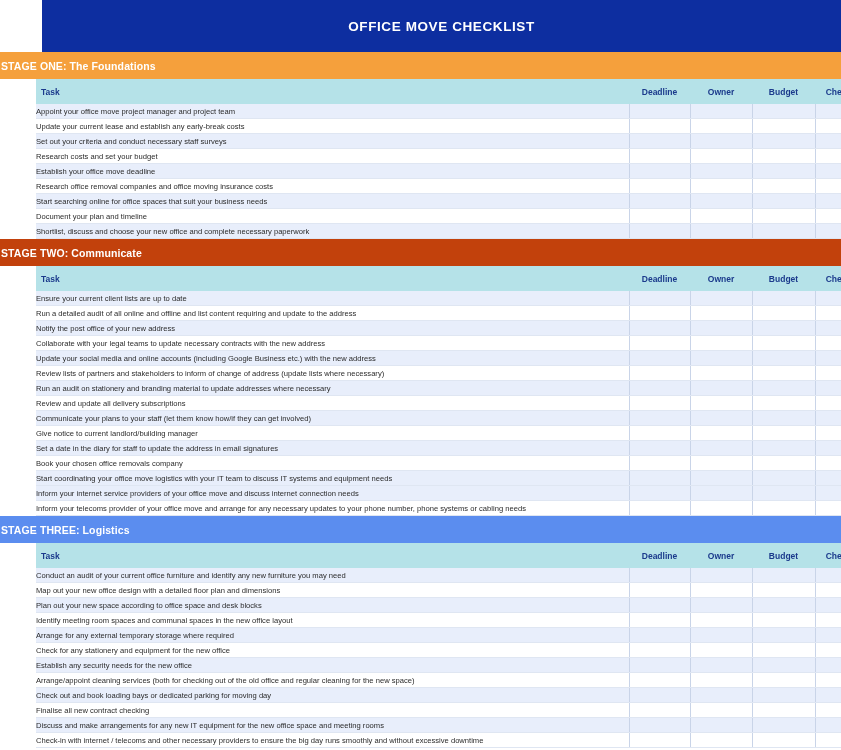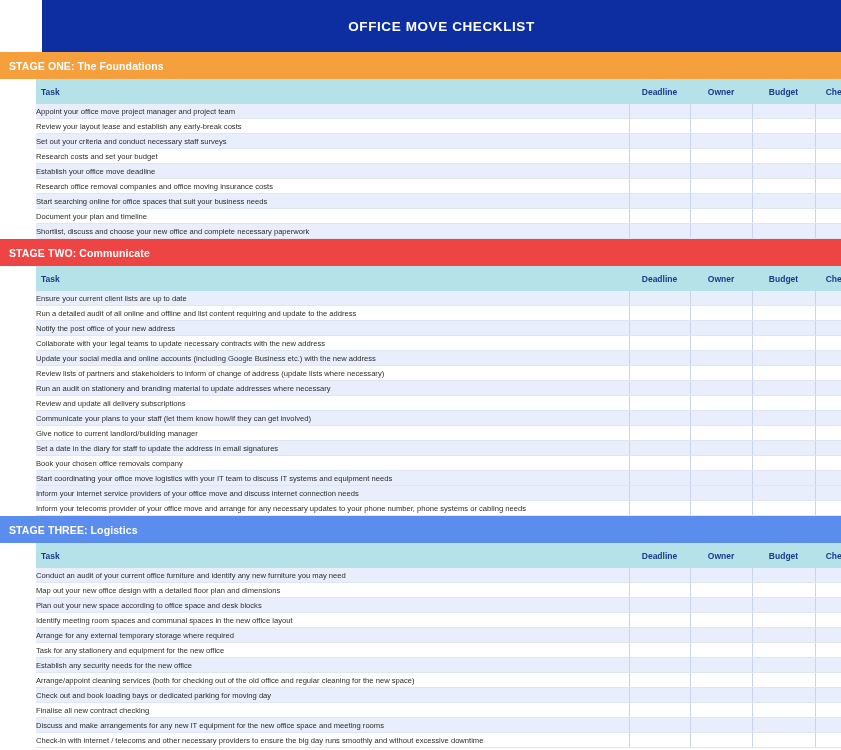--- a/index.html
+++ b/index.html
@@ -37,21 +37,21 @@
     font-size: 13.5px;
     font-weight: bold;
     letter-spacing: 0.6px;
   }
 
   
   .stage-bar {
     height: 27px;
     display: flex;
     align-items: center;
-    padding-left: 9px;
+    padding-left: 1px;
     box-sizing: border-box;
   }
   .stage-bar .stage-text {
     color: #ffffff;
     font-size: 10.5px;
     font-weight: bold;
     letter-spacing: 0.1px;
   }
   .stage-one   { background: #f5a03c; }
   .stage-two   { background: #f9655f; }
@@ -156,21 +156,21 @@
         </thead>
         <tbody>
           <tr class="row-odd">
             <td class="cell-task">Appoint your office move project manager and project team</td>
             <td class="cell-deadline"></td>
             <td class="cell-owner"></td>
             <td class="cell-budget"></td>
             <td class="cell-check"><span class="cbox cbox-blue"></span></td>
           </tr>
           <tr class="row-even">
-            <td class="cell-task">Review your layout lease and establish any early-break costs</td>
+            <td class="cell-task">Update your current lease and establish any early-break costs</td>
             <td class="cell-deadline"></td>
             <td class="cell-owner"></td>
             <td class="cell-budget"></td>
             <td class="cell-check"><span class="cbox cbox-gray"></span></td>
           </tr>
           <tr class="row-odd">
             <td class="cell-task">Set out your criteria and conduct necessary staff surveys</td>
             <td class="cell-deadline"></td>
             <td class="cell-owner"></td>
             <td class="cell-budget"></td>
@@ -213,21 +213,21 @@
           </tr>
           <tr class="row-odd">
             <td class="cell-task">Shortlist, discuss and choose your new office and complete necessary paperwork</td>
             <td class="cell-deadline"></td>
             <td class="cell-owner"></td>
             <td class="cell-budget"></td>
             <td class="cell-check"><span class="cbox cbox-blue"></span></td>
           </tr>
         </tbody>
       </table>
-      <div class="stage-bar stage-two" style="background: #ef4444;">
+      <div class="stage-bar stage-two" style="background: #c2410c;">
         <span class="stage-text">STAGE TWO: Communicate</span>
       </div>
       <table class="checklist">
         <colgroup>
           <col class="c-task">
           <col class="c-deadline">
           <col class="c-owner">
           <col class="c-budget">
           <col class="c-check">
         </colgroup>
@@ -398,21 +398,21 @@
             <td class="cell-check"><span class="cbox cbox-gray"></span></td>
           </tr>
           <tr class="row-odd">
             <td class="cell-task">Arrange for any external temporary storage where required</td>
             <td class="cell-deadline"></td>
             <td class="cell-owner"></td>
             <td class="cell-budget"></td>
             <td class="cell-check"><span class="cbox cbox-blue"></span></td>
           </tr>
           <tr class="row-even">
-            <td class="cell-task">Task for any stationery and equipment for the new office</td>
+            <td class="cell-task">Check for any stationery and equipment for the new office</td>
             <td class="cell-deadline"></td>
             <td class="cell-owner"></td>
             <td class="cell-budget"></td>
             <td class="cell-check"><span class="cbox cbox-gray"></span></td>
           </tr>
           <tr class="row-odd">
             <td class="cell-task">Establish any security needs for the new office</td>
             <td class="cell-deadline"></td>
             <td class="cell-owner"></td>
             <td class="cell-budget"></td>

